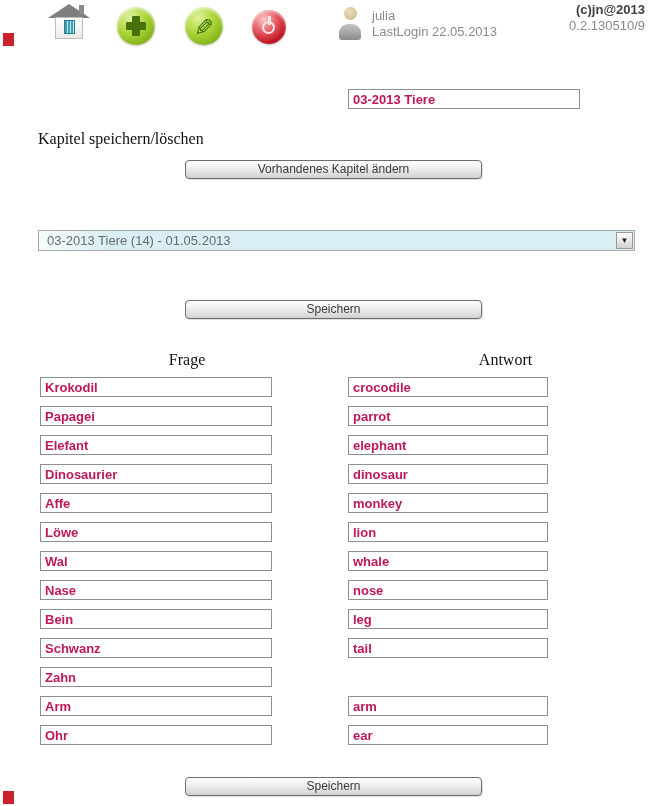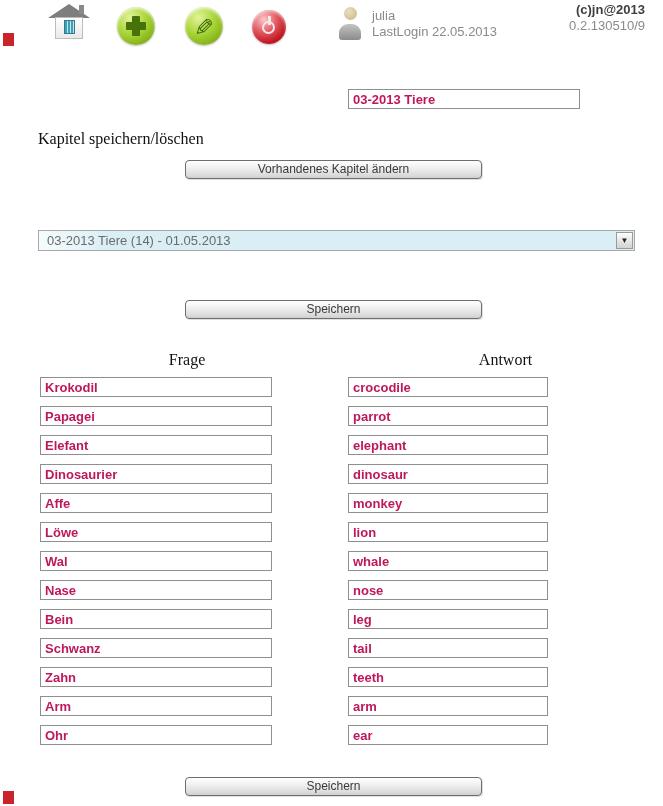--- a/index.html
+++ b/index.html
@@ -194,21 +194,20 @@
       <div class="vocab-row">
         <input type="text" class="text-field frage-input" value="Bein" style="">
         <input type="text" class="text-field antwort-input" value="leg" style="">
       </div>
       <div class="vocab-row">
         <input type="text" class="text-field frage-input" value="Schwanz" style="">
         <input type="text" class="text-field antwort-input" value="tail" style="">
       </div>
       <div class="vocab-row">
         <input type="text" class="text-field frage-input" value="Zahn" style="">
-        <input type="text" class="text-field antwort-input" value="teeth" style="">
       </div>
       <div class="vocab-row">
         <input type="text" class="text-field frage-input" value="Arm" style="">
         <input type="text" class="text-field antwort-input" value="arm" style="">
       </div>
       <div class="vocab-row">
         <input type="text" class="text-field frage-input" value="Ohr" style="">
         <input type="text" class="text-field antwort-input" value="ear" style="">
       </div>
     </div>

